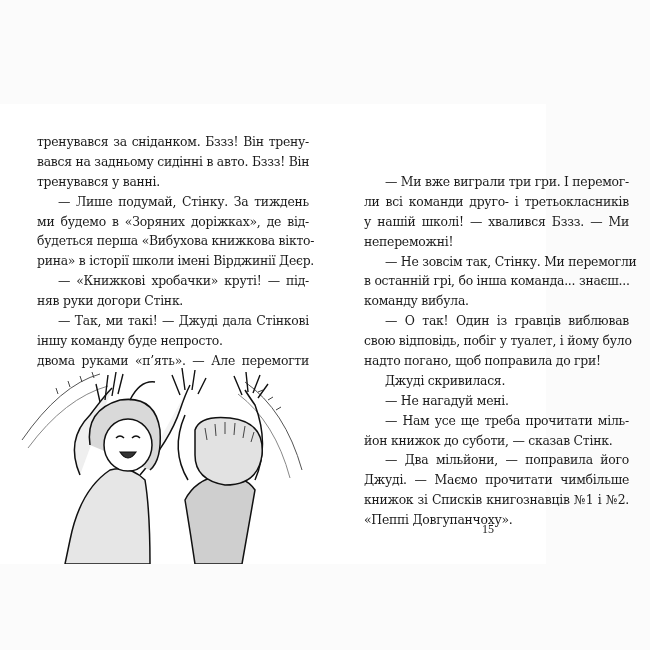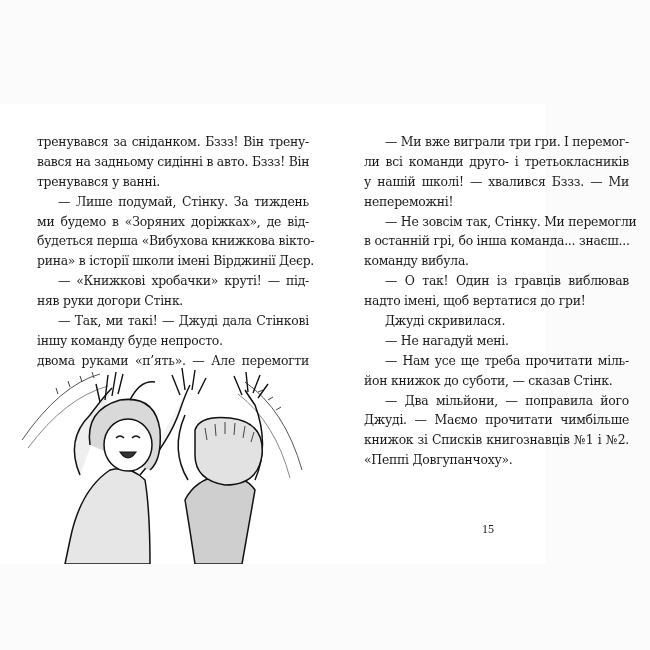--- a/index.html
+++ b/index.html
@@ -12,21 +12,21 @@
   .spread {
     position: absolute; left: 0; top: 104px; width: 546px; height: 460px;
     background: #ffffff;
   }
   .col {
     position: absolute; top: 28px;
     font-size: 12.4px; line-height: 19.9px;
     letter-spacing: -0.25px;
   }
   .col-left { left: 37px; width: 272px; }
-  .col-right { left: 364px; width: 265px; }
+  .col-right { left: 364px; width: 265px; margin-top: 40px; }
   .line { white-space: nowrap; display: block; height: 19.9px; }
   .line.ind { padding-left: 21px; }
   .line.just { text-align: justify; text-align-last: justify; }
   .page-num {
     position: absolute; left: 482px; top: 418px;
     font-family: Liberation Serif, serif; font-size: 12px; color: #222;
   }
   .illustration {
     position: absolute; left: 20px; top: 256px; width: 300px; height: 204px;
   }
@@ -90,21 +90,22 @@
 
   <div class="col col-right">
     <span class="line ind just">— Ми вже виграли три гри. І перемог-</span>
     <span class="line just">ли всі команди друго- і третьокласників</span>
     <span class="line just">у нашій школі! — хвалився Бззз. — Ми</span>
     <span class="line">непереможні!</span>
     <span class="line ind just">— Не зовсім так, Стінку. Ми перемогли</span>
     <span class="line just">в останній грі, бо інша команда... знаєш...</span>
     <span class="line">команду вибула.</span>
     <span class="line ind just">— О так! Один із гравців виблював</span>
-    <span class="line">надто імені, щоб вертатися до гри!</span>
+    <span class="line just">свою відповідь, побіг у туалет, і йому було</span>
+    <span class="line">надто погано, щоб поправила до гри!</span>
     <span class="line ind">Джуді скривилася.</span>
     <span class="line ind">— Не нагадуй мені.</span>
     <span class="line ind just">— Нам усе ще треба прочитати міль-</span>
     <span class="line">йон книжок до суботи, — сказав Стінк.</span>
     <span class="line ind just">— Два мільйони, — поправила його</span>
     <span class="line just">Джуді. — Маємо прочитати чимбільше</span>
     <span class="line just">книжок зі Списків книгознавців №1 і №2.</span>
     <span class="line">«Пеппі Довгупанчоху».</span>
   </div>
 

